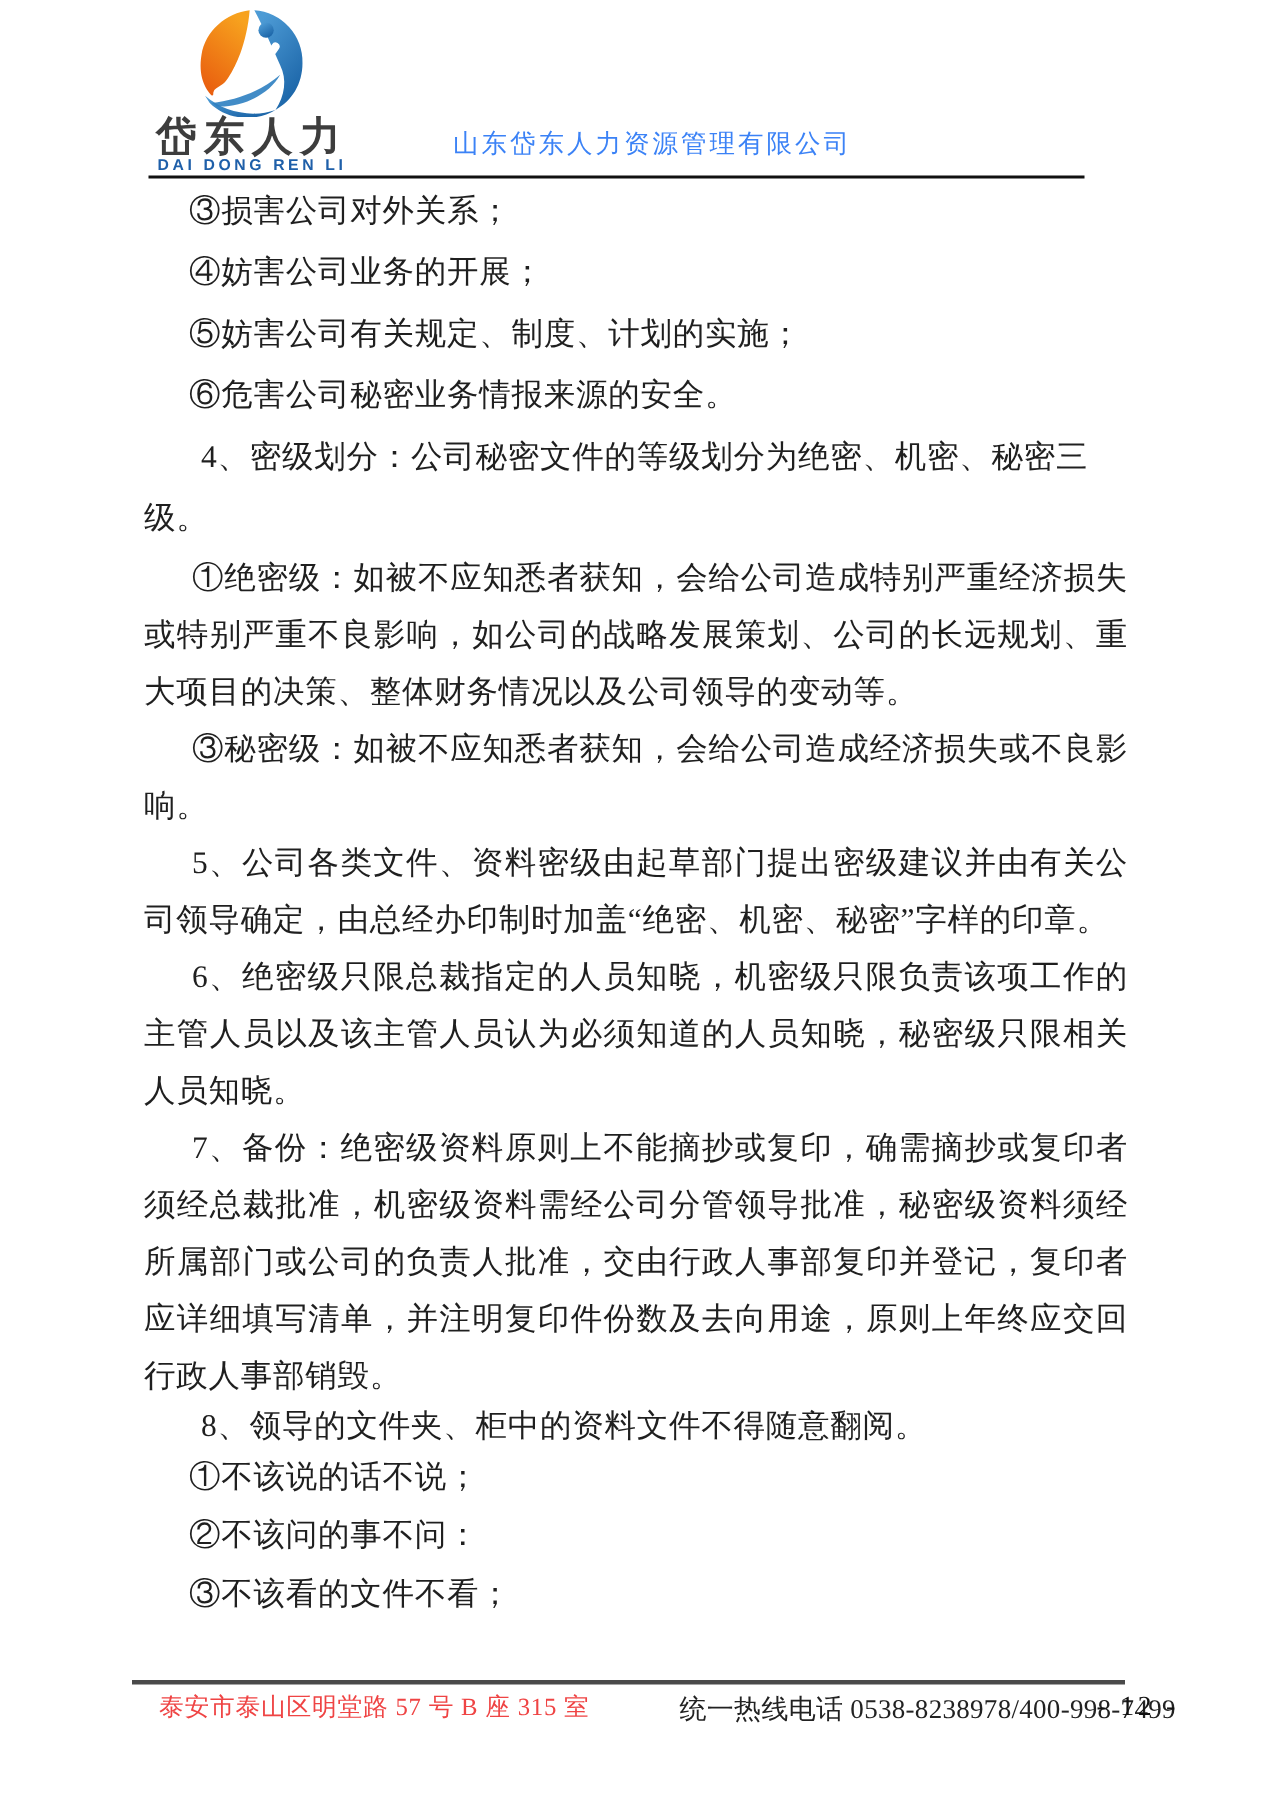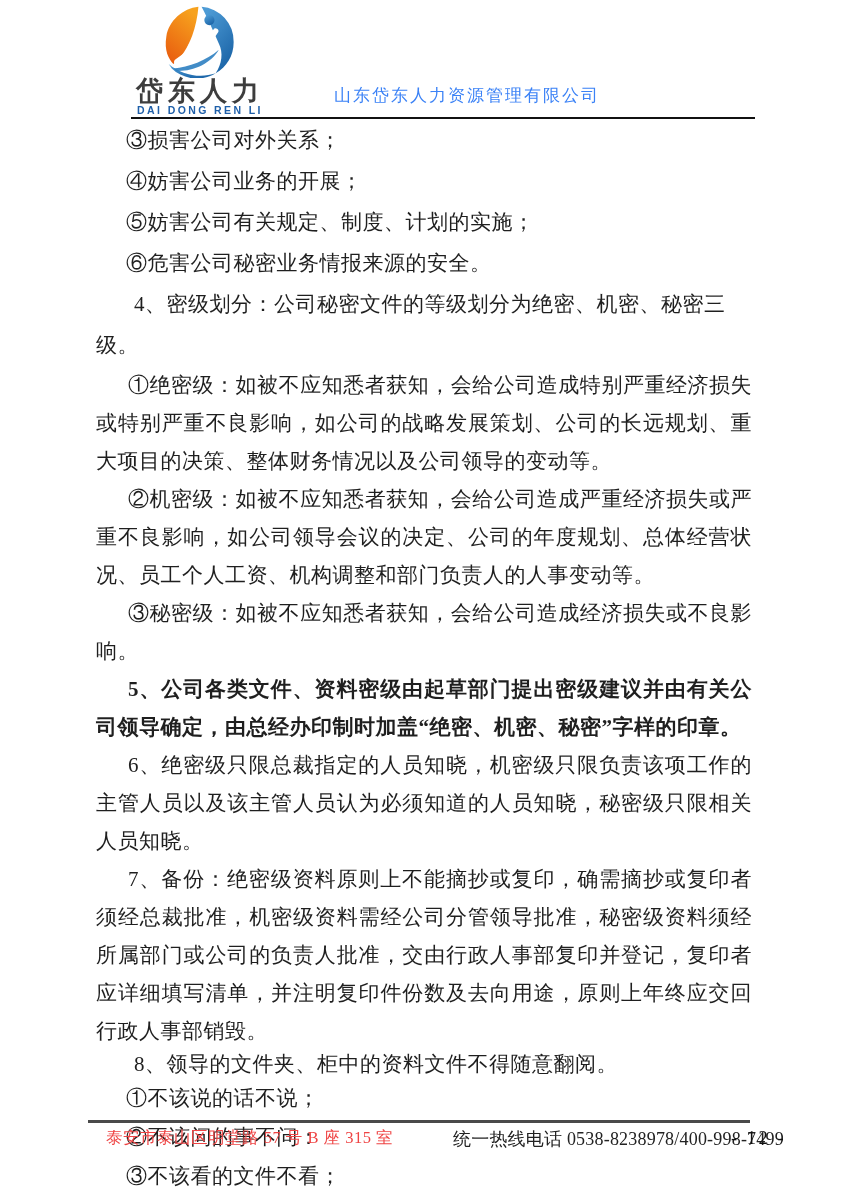--- a/index.html
+++ b/index.html
@@ -14,21 +14,21 @@
   .page{
     position:relative;
     width:848px;height:1200px;
     margin:0 auto;
     background:#ffffff;
     font-family:"Liberation Serif","DejaVu Serif",serif;
     color:var(--ink);
     overflow:hidden;
   }
   
-  .header{position:absolute;inset:0 0 auto 0;height:120px;margin-left:32px;}
+  .header{position:absolute;inset:0 0 auto 0;height:120px;}
   .logo{position:absolute;left:102px;top:6px;width:132px;text-align:center;}
   .logo svg{display:block;margin:0 auto;width:80px;height:72px;}
   .logo-cn{
     font-size:27px;font-weight:bold;color:#3d3d3d;
     letter-spacing:5px;line-height:26px;white-space:nowrap;
     font-family:"Liberation Sans","DejaVu Sans",sans-serif;
   }
   .logo-en{
     font-size:10.5px;font-weight:bold;color:var(--logo-text-blue);
     letter-spacing:2.4px;line-height:13px;white-space:nowrap;
@@ -43,21 +43,21 @@
   .doc-body{position:absolute;left:96px;right:96px;top:120px;}
   .doc-body p{margin:0;font-size:21px;color:var(--ink);letter-spacing:0.5px;}
   .item {line-height:41px;text-indent:30px;}
   .item2{line-height:39px;text-indent:30px;}
   .num  {text-indent:38px;}
   .num-indent{text-indent:38px;}
   .para {line-height:38px;text-indent:32px;text-align:justify;text-align-last:left;}
   .tight{line-height:29px;text-indent:38px;}
   .first{margin-top:10px;}
   .mt6 {margin-top:6px;}
-  .mt10{margin-top:10px;font-weight:bold;}
+  .mt10{margin-top:10px;}
   .mtneg{margin-top:-6px;}
   
   .footer-rule{position:absolute;left:88px;top:1120px;width:662px;height:3px;background:#4a4a4a;}
   .footer-address{position:absolute;left:106px;top:1127px;font-size:16.5px;color:#ef4444;letter-spacing:0.5px;white-space:nowrap;}
   .footer-hotline{position:absolute;left:453px;top:1127px;font-size:18px;color:#222;letter-spacing:0.2px;white-space:nowrap;}
   .page-number{position:absolute;left:731px;top:1128px;font-size:18.5px;color:#111;letter-spacing:2.5px;white-space:nowrap;}
   
   .stop-o1{stop-color:var(--logo-orange);}
   .stop-o2{stop-color:var(--logo-orange-deep);}
   .stop-b1{stop-color:var(--logo-blue);}
@@ -101,21 +101,20 @@
     <div class="header-rule"></div>
   </div>
 
   <div class="doc-body" id="doc-body">
       <p class="item first">③损害公司对外关系；</p>
       <p class="item">④妨害公司业务的开展；</p>
       <p class="item">⑤妨害公司有关规定、制度、计划的实施；</p>
       <p class="item">⑥危害公司秘密业务情报来源的安全。</p>
       <p class="item num">4、密级划分：公司秘密文件的等级划分为绝密、机密、秘密三级。</p>
       <p class="para mt6">①绝密级：如被不应知悉者获知，会给公司造成特别严重经济损失或特别严重不良影响，如公司的战略发展策划、公司的长远规划、重大项目的决策、整体财务情况以及公司领导的变动等。</p>
-      <p class="para">②机密级：如被不应知悉者获知，会给公司造成严重经济损失或严重不良影响，如公司领导会议的决定、公司的年度规划、总体经营状况、员工个人工资、机构调整和部门负责人的人事变动等。</p>
       <p class="para">③秘密级：如被不应知悉者获知，会给公司造成经济损失或不良影响。</p>
       <p class="para num-indent mt10">5、公司各类文件、资料密级由起草部门提出密级建议并由有关公司领导确定，由总经办印制时加盖“绝密、机密、秘密”字样的印章。</p>
       <p class="para num-indent">6、绝密级只限总裁指定的人员知晓，机密级只限负责该项工作的主管人员以及该主管人员认为必须知道的人员知晓，秘密级只限相关人员知晓。</p>
       <p class="para num-indent">7、备份：绝密级资料原则上不能摘抄或复印，确需摘抄或复印者须经总裁批准，机密级资料需经公司分管领导批准，秘密级资料须经所属部门或公司的负责人批准，交由行政人事部复印并登记，复印者应详细填写清单，并注明复印件份数及去向用途，原则上年终应交回行政人事部销毁。</p>
       <p class="tight num-indent mtneg">8、领导的文件夹、柜中的资料文件不得随意翻阅。</p>
       <p class="item2 mt6">①不该说的话不说；</p>
       <p class="item2">②不该问的事不问：</p>
       <p class="item2">③不该看的文件不看；</p>
     </div>
 

